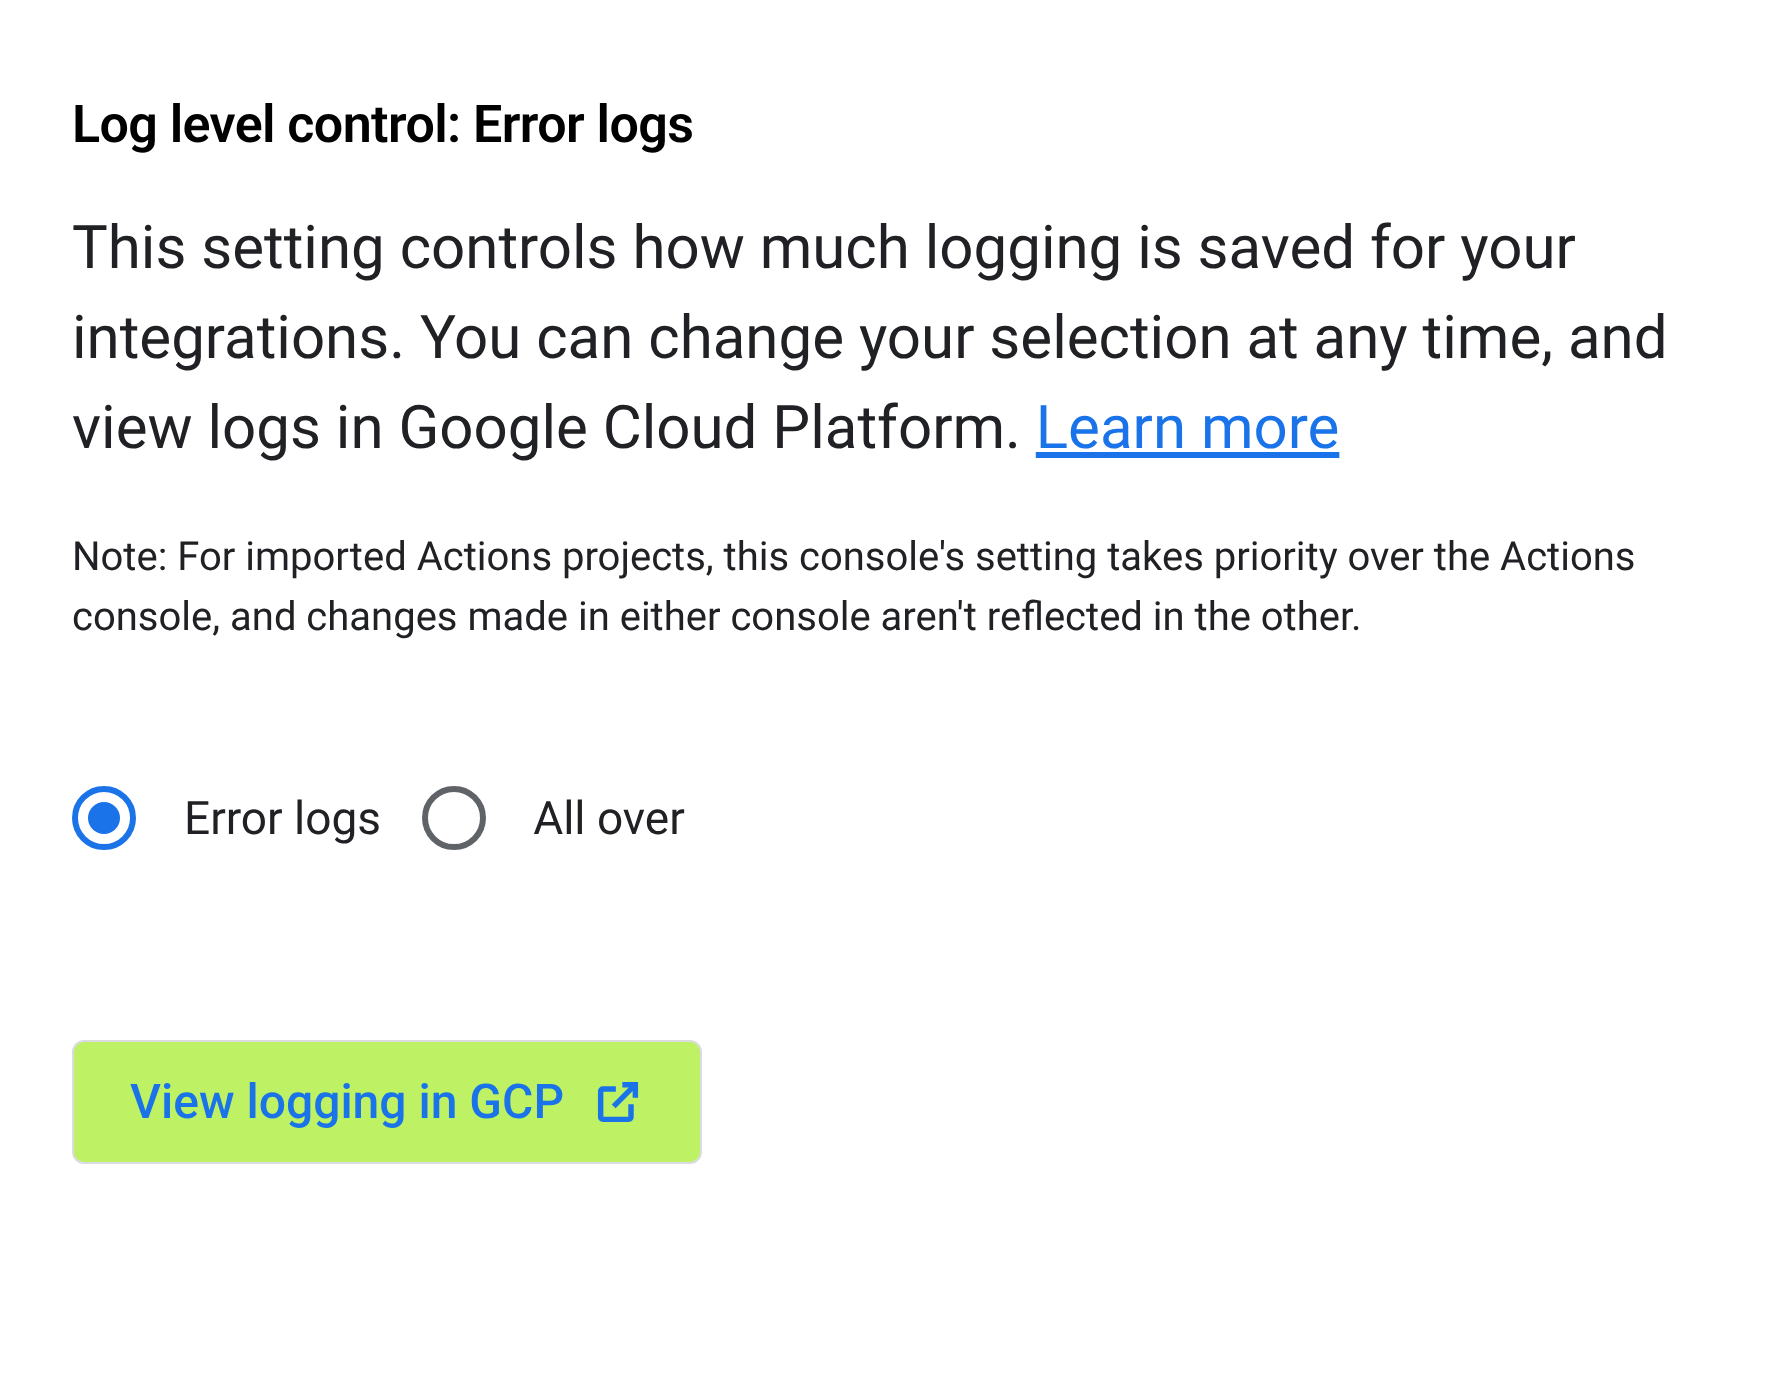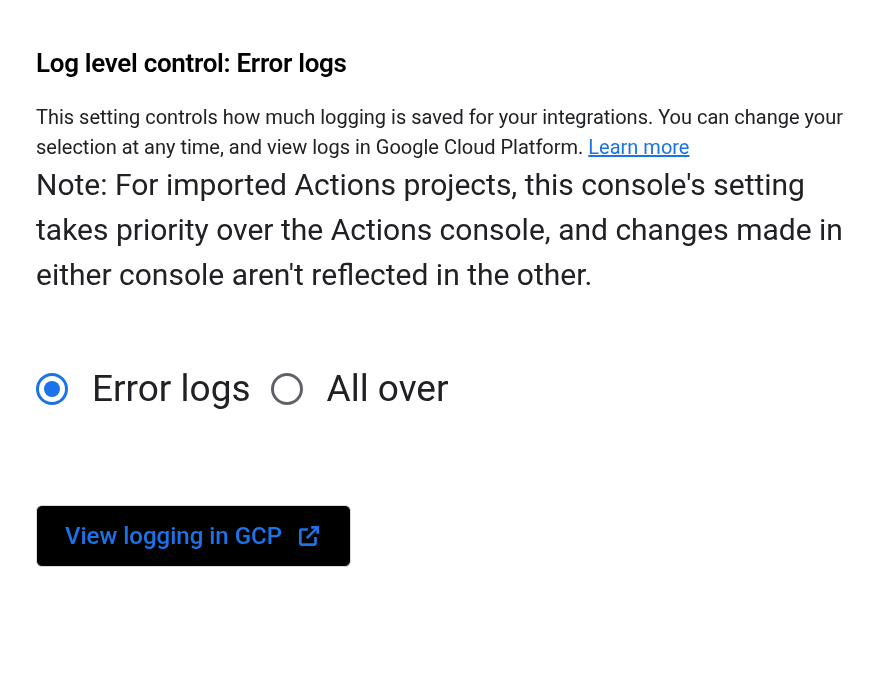--- a/index.html
+++ b/index.html
@@ -15,36 +15,37 @@
       color: #202124;
     }
     .heading {
       font-size: 26px;
       font-weight: 600;
       color: #000;
       margin-bottom: 24px;
       letter-spacing: -0.3px;
     }
     .description {
-      font-size: 20px;
+      font-size: 30px;
       line-height: 1.5;
       color: #202124;
       font-weight: 400;
       margin-bottom: 0;
     }
     .learn-more {
       color: #1a73e8;
       text-decoration: underline;
       cursor: pointer;
     }
     .note {
-      font-size: 30px;
+      font-size: 20px;
       line-height: 1.5;
       color: #202124;
       font-weight: 400;
+      margin-top: 26px;
     }
     .radio-group {
       display: flex;
       gap: 20px;
       margin-top: 70px;
       align-items: center;
     }
     .radio-option {
       display: flex;
       align-items: center;
@@ -69,35 +70,35 @@
       transform: translate(-50%, -50%);
       width: 16px;
       height: 16px;
       border-radius: 50%;
       background: #1a73e8;
     }
     .radio-circle.unselected {
       border: 3px solid #5f6368;
     }
     .radio-label {
-      font-size: 37px;
+      font-size: 23px;
       color: #202124;
       font-weight: 400;
     }
     .button-row {
       margin-top: 95px;
     }
     .view-button {
       display: inline-flex;
       align-items: center;
       gap: 14px;
       padding: 16px 28px;
       border: 1px solid #dadce0;
       border-radius: 6px;
-      background: #000000;
+      background: #bef264;
       color: #1a73e8;
       font-size: 24px;
       font-weight: 500;
       cursor: pointer;
       font-family: inherit;
     }
     .external-icon {
       width: 26px;
       height: 26px;
       flex-shrink: 0;

